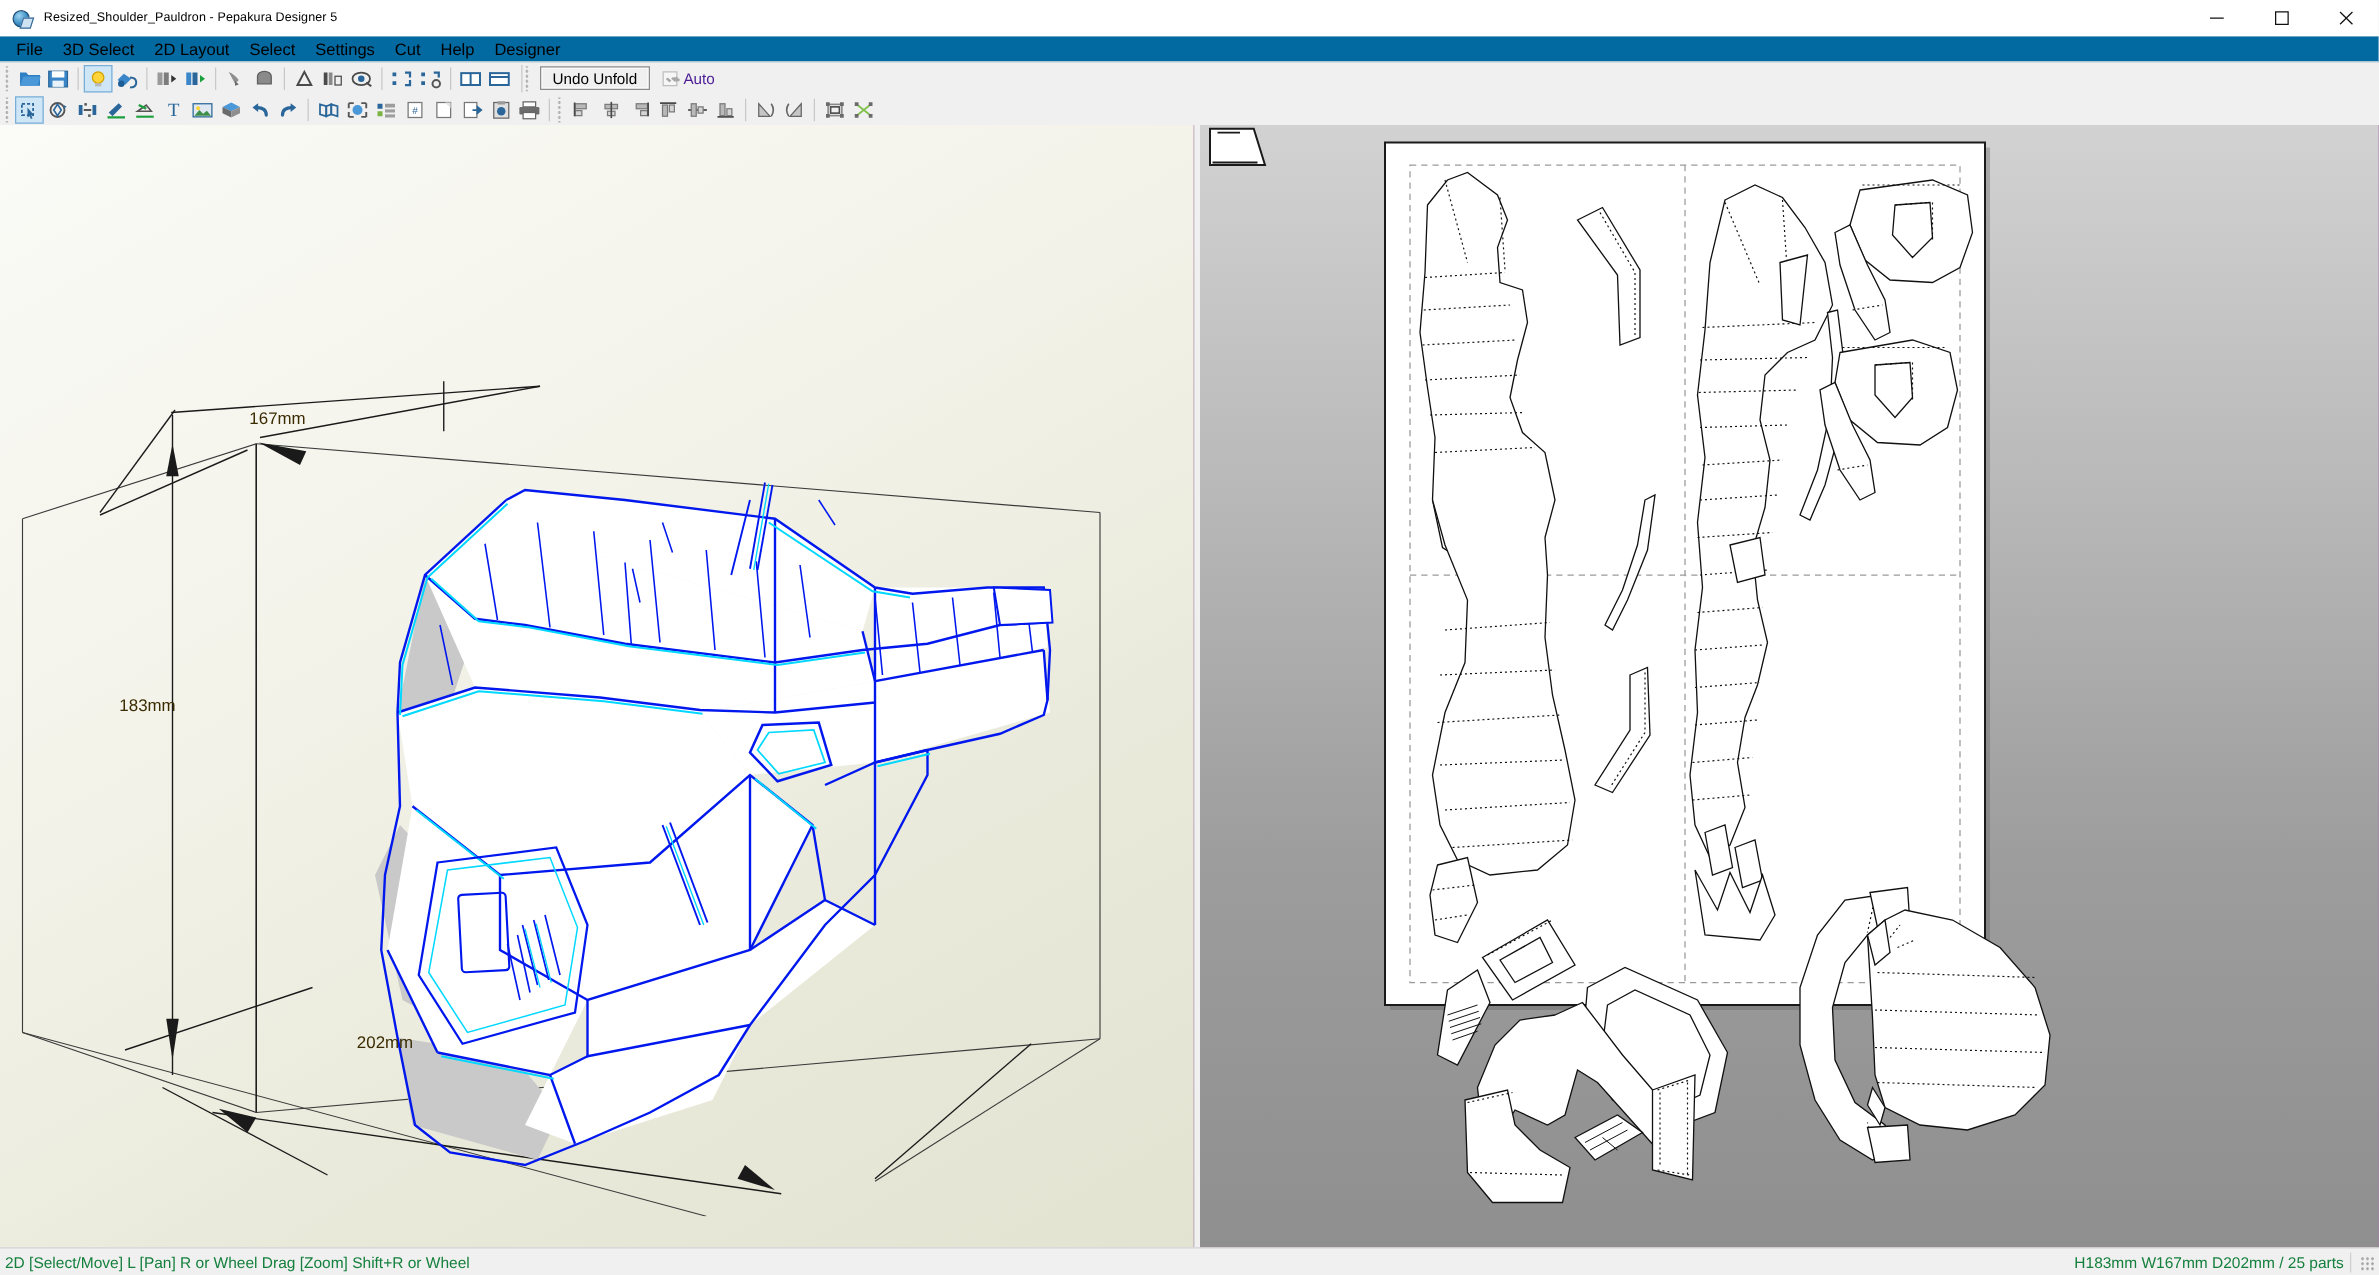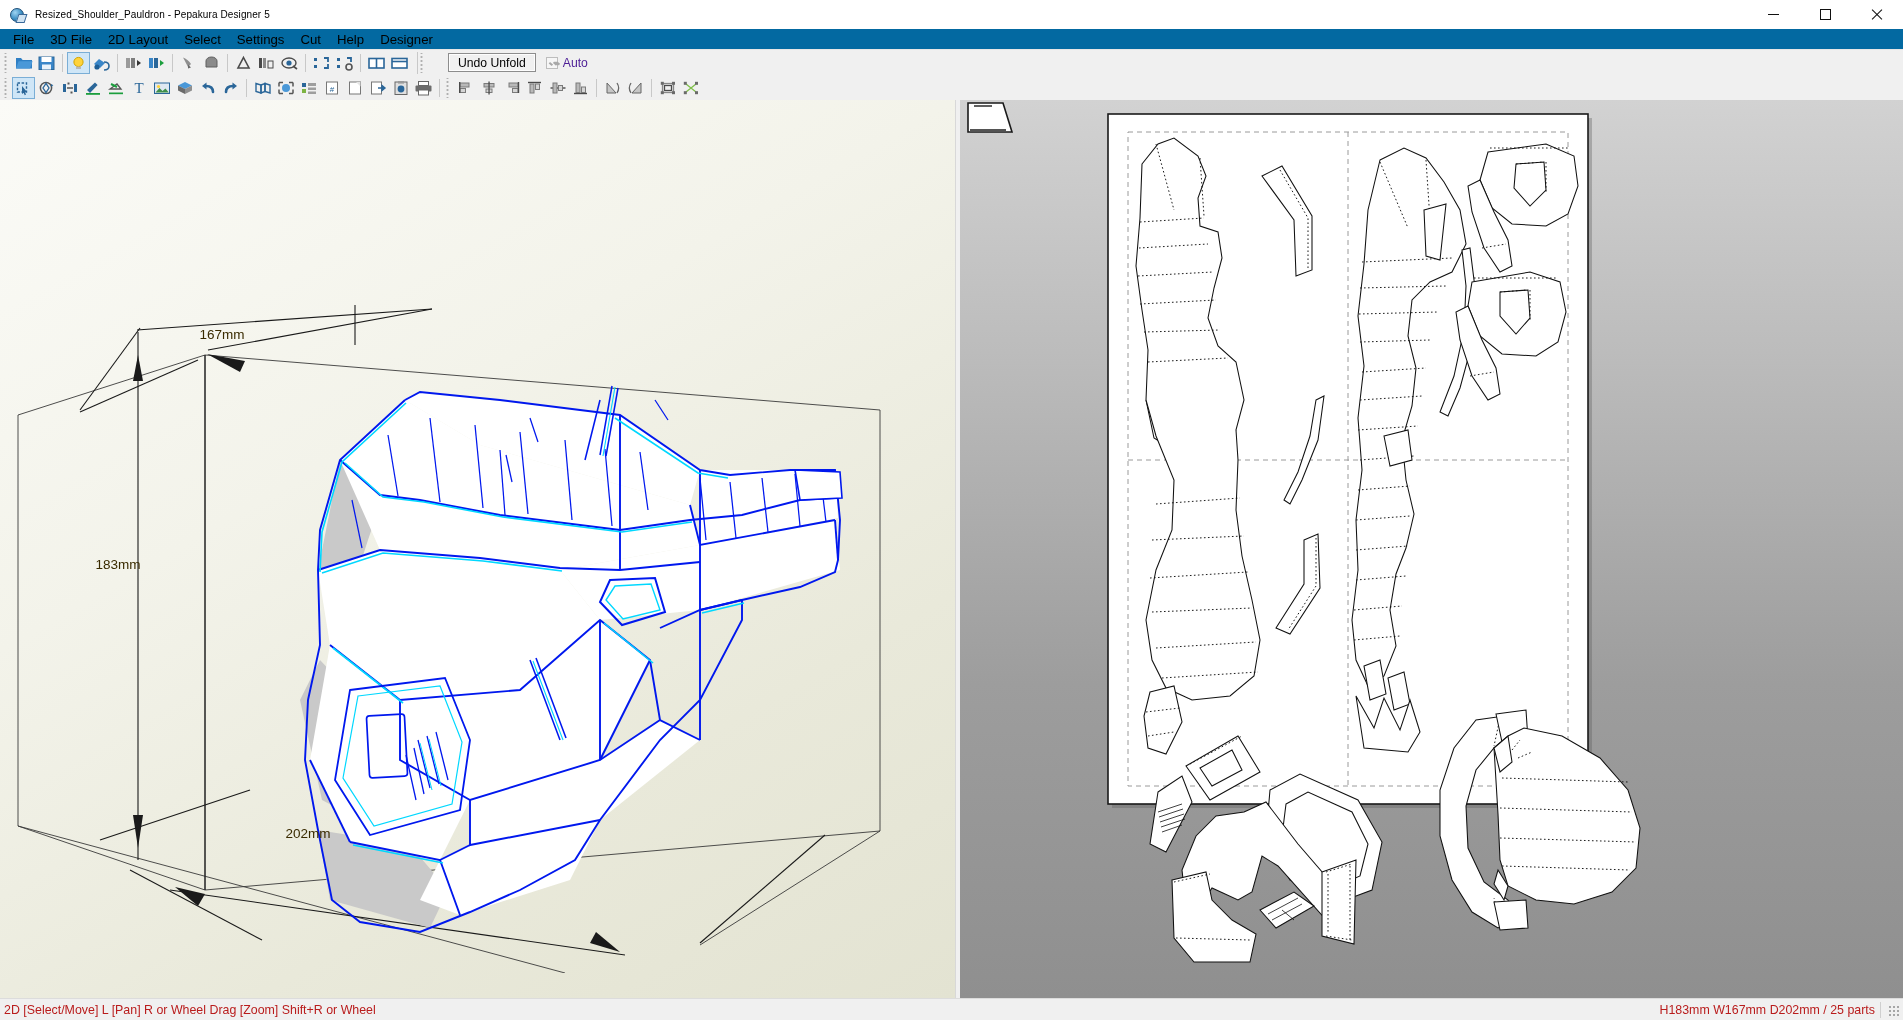--- a/index.html
+++ b/index.html
@@ -108,21 +108,21 @@
     border: 1px solid #7aaed6;
   }
   .tb-sep {
     width: 1px; height: 18px; background: #c8c8c8;
     margin: 0 4px; flex: 0 0 1px;
   }
   .tb-btn svg { display: block; }
 
   .undo-unfold-btn {
     height: 19px;
-    margin-left: 20px;
+    margin-left: 4px;
     padding: 0 9px;
     font-size: 12.2px;
     background: #f0f0f0;
     border: 1px solid #8d8d8d;
     color: #000;
     display: flex; align-items: center;
     white-space: nowrap;
     box-shadow: inset 0 0 0 1px #fdfdfd;
   }
   .auto-check {
@@ -169,21 +169,21 @@
     overflow: hidden;
   }
   .panel3d svg, .panel2d svg { display: block; position: absolute; left: 0; top: 0; }
 
   
   .statusbar {
     height: 22px; flex: 0 0 22px;
     background: #f0f0f0;
     border-top: 1px solid #dcdcdc;
     display: flex; align-items: center;
-    font-size: 12.4px; color: #b91c1c;
+    font-size: 12.4px; color: #15803d;
     position: relative;
   }
   .status-left { padding-left: 4px; white-space: nowrap; }
   .status-right {
     position: absolute; right: 28px; top: 0; height: 22px;
     display: flex; align-items: center;
     white-space: nowrap;
   }
   .status-divider {
     position: absolute; right: 22px; top: 3px;
@@ -216,21 +216,21 @@
           <span class="mx"></span>
         </div>
       <div class="win-btn">
           <span class="cl"></span>
         </div>
     </div>
   </div>
 
   <div class="menubar">
     <div class="menu-item">File</div>
-    <div class="menu-item">3D File</div>
+    <div class="menu-item">3D Select</div>
     <div class="menu-item">2D Layout</div>
     <div class="menu-item">Select</div>
     <div class="menu-item">Settings</div>
     <div class="menu-item">Cut</div>
     <div class="menu-item">Help</div>
     <div class="menu-item">Designer</div>
   </div>
 
   <div class="toolbar row1">
     <div class="grip"></div>

